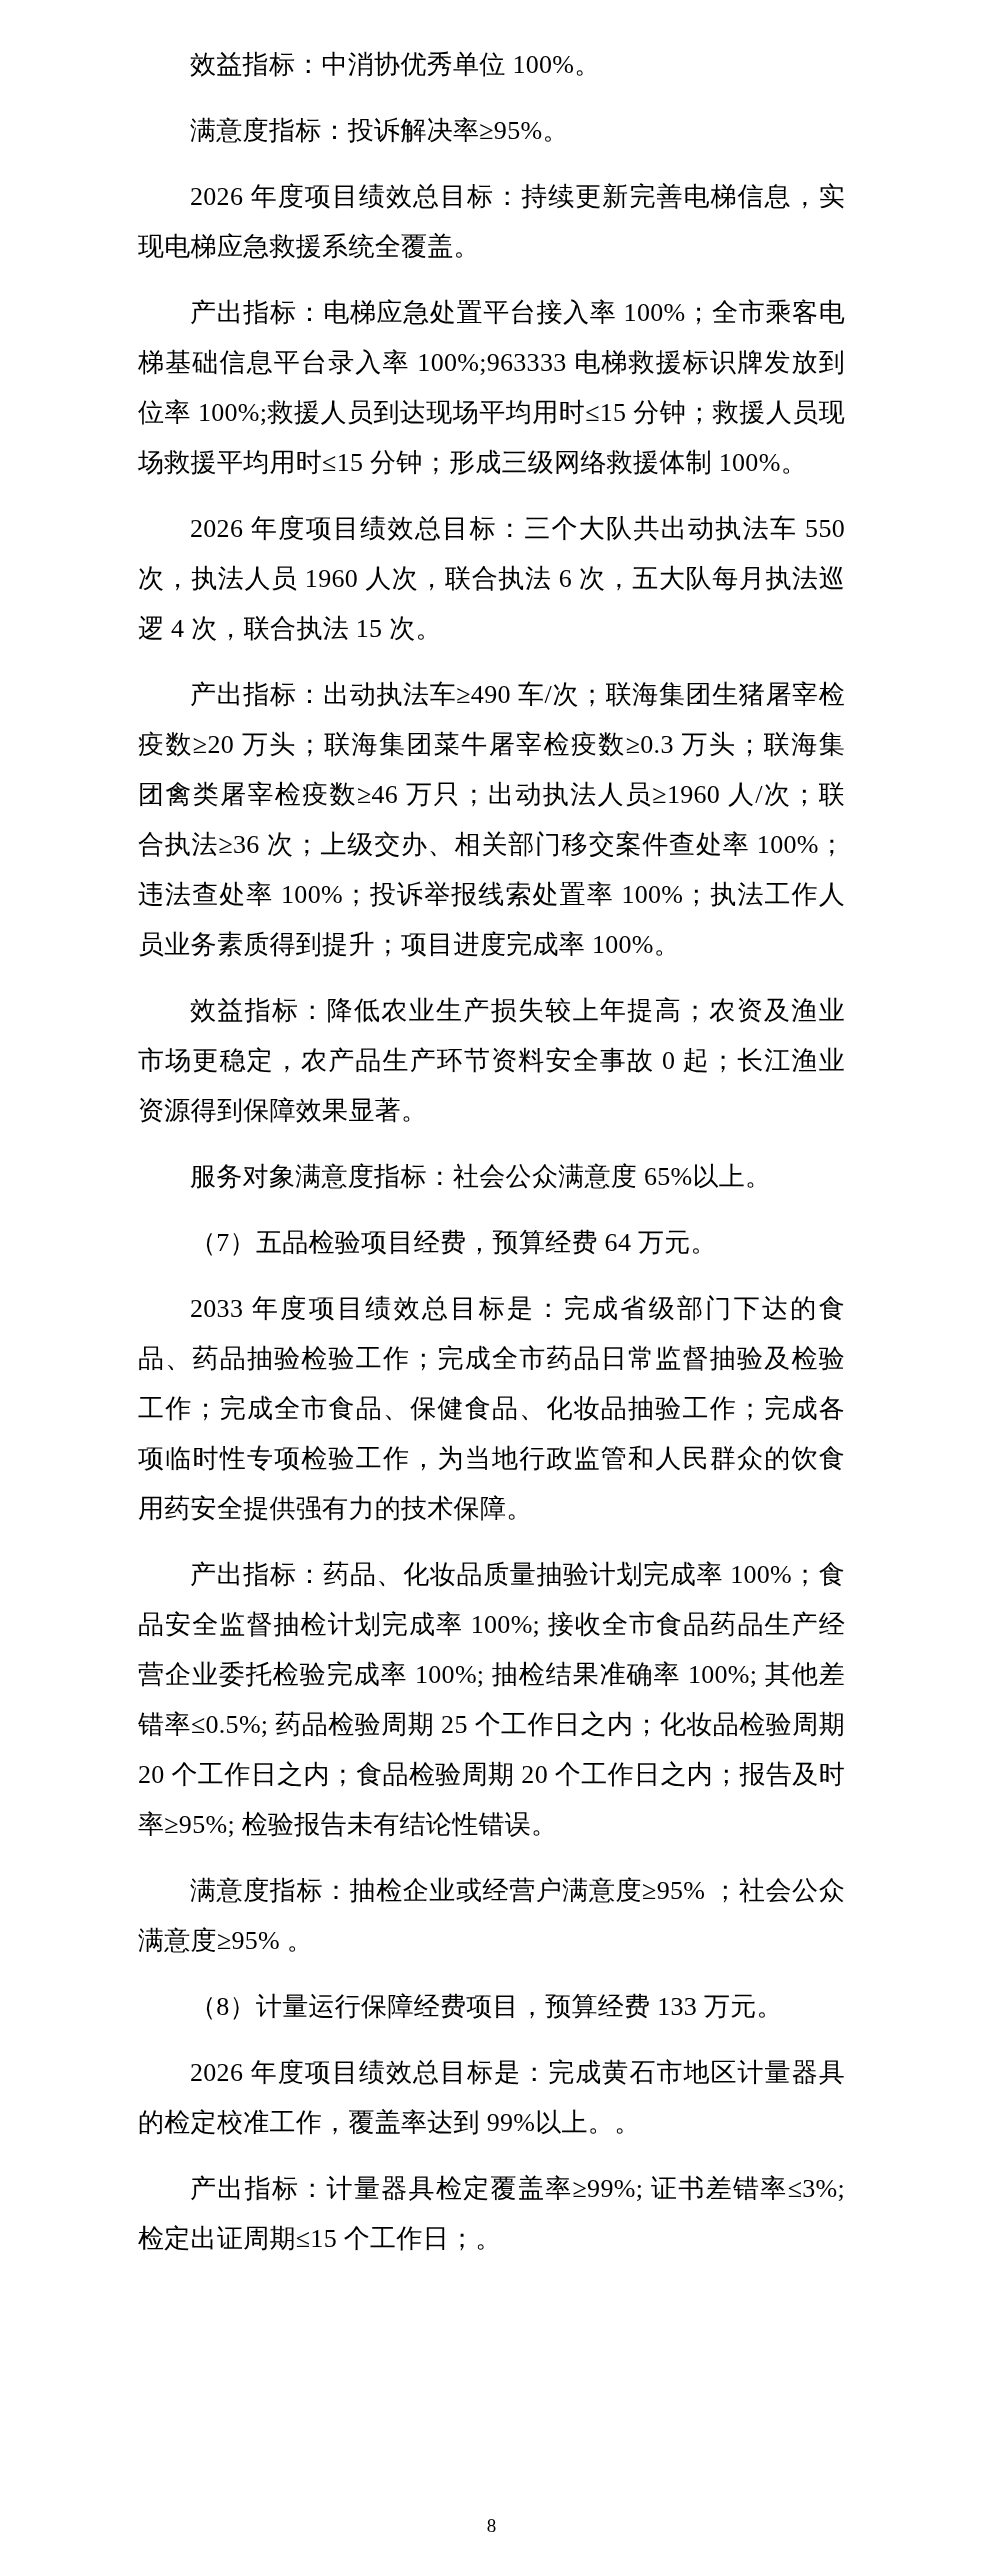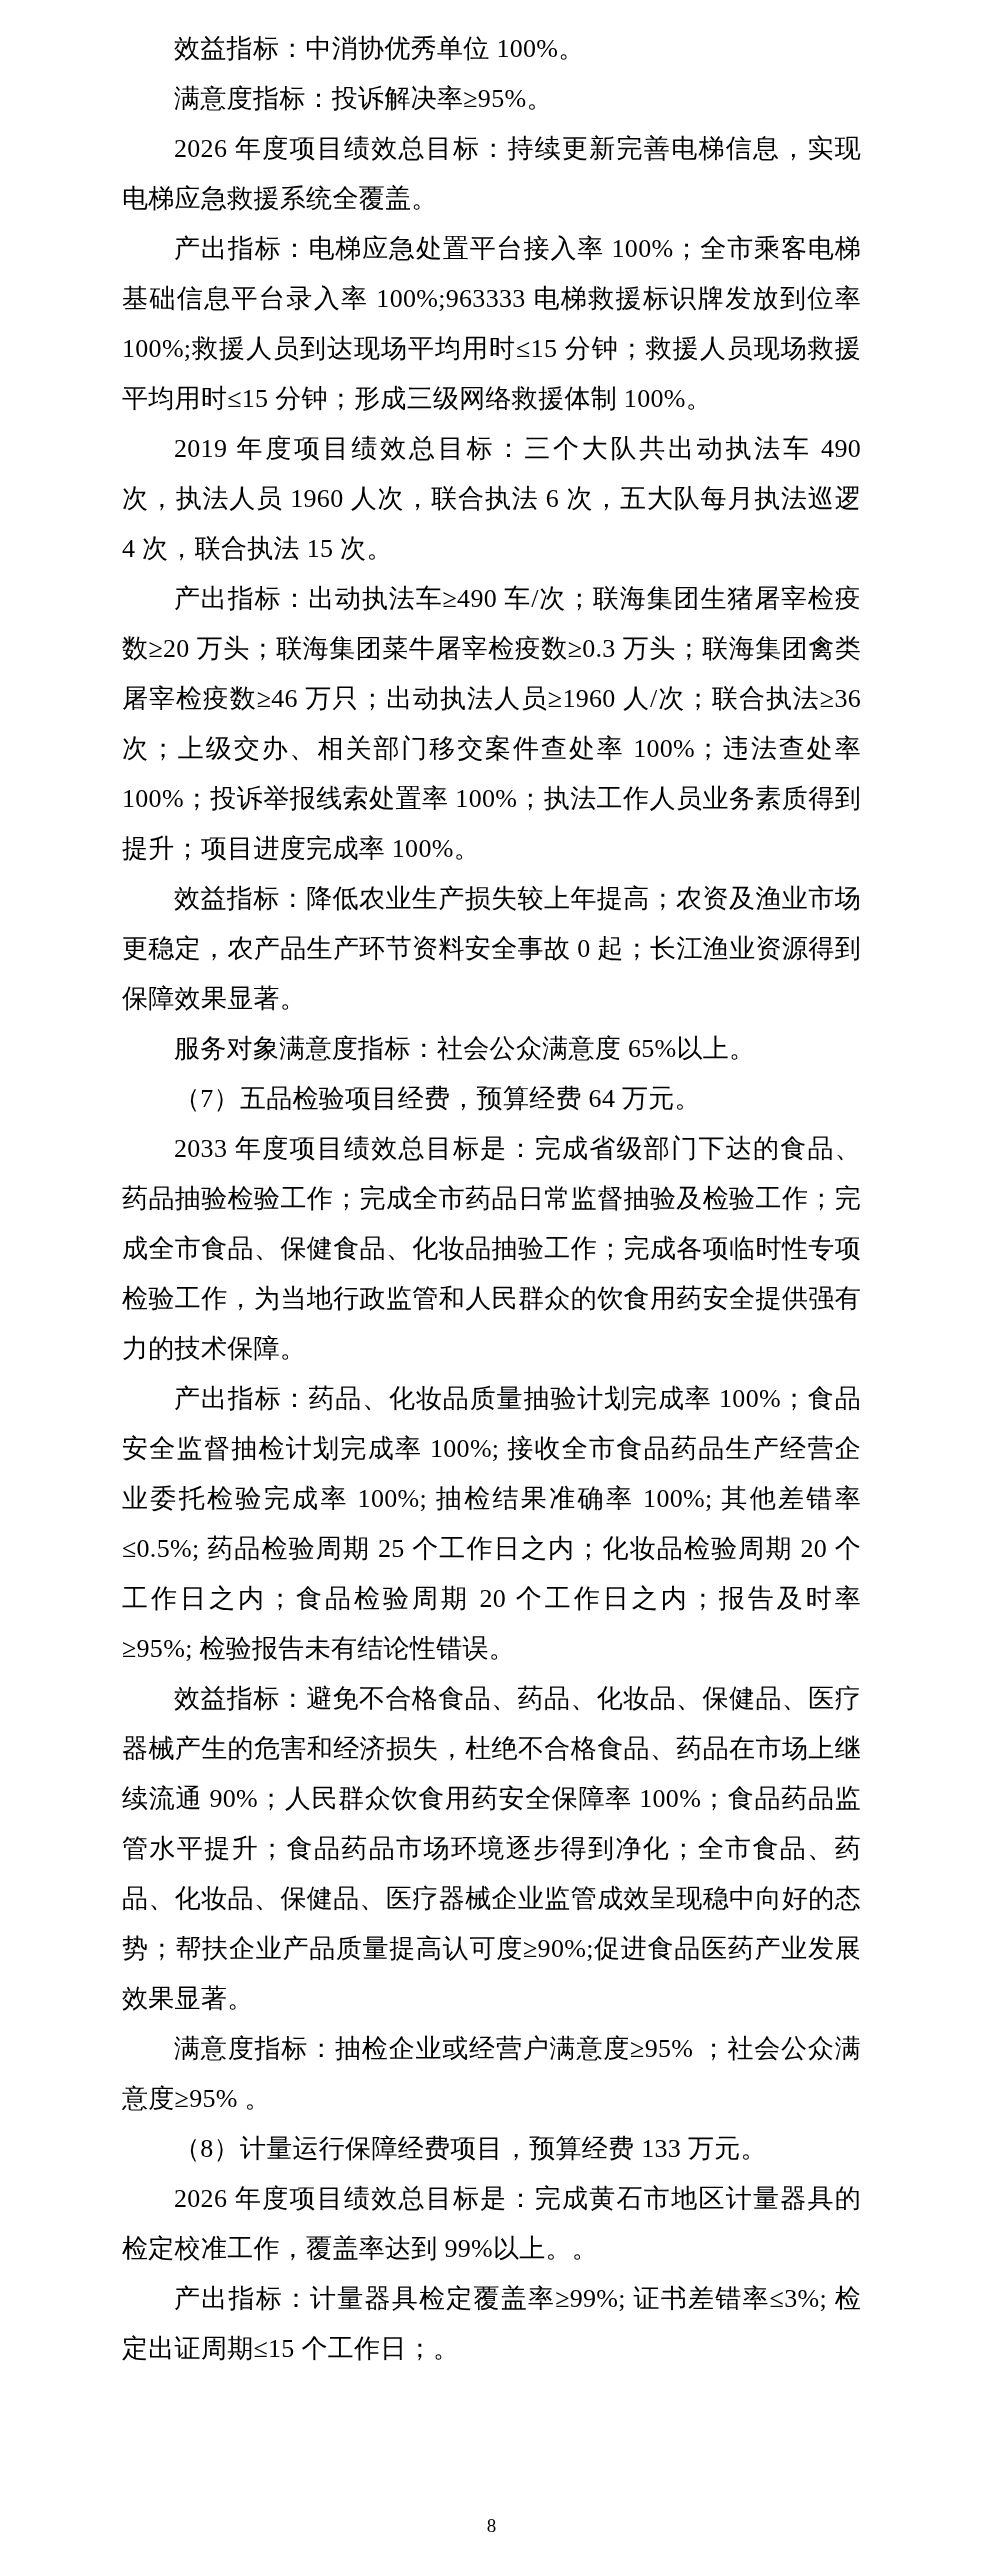--- a/index.html
+++ b/index.html
@@ -21,21 +21,21 @@
     left: 122px;
     top: 24px;
     width: 739px;
     font-size: 26px;
     line-height: 50px;
     text-align: justify;
     text-justify: inter-ideograph;
     letter-spacing: 0.3px;
   }
   .para {
-    margin: 0;
+    margin: 16px;
     padding: 0;
     text-indent: 2em;
   }
   .page-number {
     position: absolute;
     left: 0;
     right: 0;
     top: 2512px;
     text-align: center;
     font-size: 19px;
@@ -45,28 +45,27 @@
 </style>
 </head>
 <body>
 
 <div class="doc-page">
   <div class="doc-content">
     <p class="para">效益指标：中消协优秀单位 100%。</p>
     <p class="para">满意度指标：投诉解决率≥95%。</p>
     <p class="para">2026 年度项目绩效总目标：持续更新完善电梯信息，实现电梯应急救援系统全覆盖。</p>
     <p class="para">产出指标：电梯应急处置平台接入率 100%；全市乘客电梯基础信息平台录入率 100%;963333 电梯救援标识牌发放到位率 100%;救援人员到达现场平均用时≤15 分钟；救援人员现场救援平均用时≤15 分钟；形成三级网络救援体制 100%。</p>
-    <p class="para">2019 年度项目绩效总目标：三个大队共出动执法车 490 次，执法人员 1960 人次，联合执法 6 次，五大队每月执法巡逻 4 次，联合执法 15 次。</p>
+    <p class="para">2026 年度项目绩效总目标：三个大队共出动执法车 550 次，执法人员 1960 人次，联合执法 6 次，五大队每月执法巡逻 4 次，联合执法 15 次。</p>
     <p class="para">产出指标：出动执法车≥490 车/次；联海集团生猪屠宰检疫数≥20 万头；联海集团菜牛屠宰检疫数≥0.3 万头；联海集团禽类屠宰检疫数≥46 万只；出动执法人员≥1960 人/次；联合执法≥36 次；上级交办、相关部门移交案件查处率 100%；违法查处率 100%；投诉举报线索处置率 100%；执法工作人员业务素质得到提升；项目进度完成率 100%。</p>
     <p class="para">效益指标：降低农业生产损失较上年提高；农资及渔业市场更稳定，农产品生产环节资料安全事故 0 起；长江渔业资源得到保障效果显著。</p>
     <p class="para">服务对象满意度指标：社会公众满意度 65%以上。</p>
     <p class="para">（7）五品检验项目经费，预算经费 64 万元。</p>
     <p class="para">2033 年度项目绩效总目标是：完成省级部门下达的食品、药品抽验检验工作；完成全市药品日常监督抽验及检验工作；完成全市食品、保健食品、化妆品抽验工作；完成各项临时性专项检验工作，为当地行政监管和人民群众的饮食用药安全提供强有力的技术保障。</p>
     <p class="para">产出指标：药品、化妆品质量抽验计划完成率 100%；食品安全监督抽检计划完成率 100%; 接收全市食品药品生产经营企业委托检验完成率 100%; 抽检结果准确率 100%; 其他差错率≤0.5%; 药品检验周期 25 个工作日之内；化妆品检验周期 20 个工作日之内；食品检验周期 20 个工作日之内；报告及时率≥95%; 检验报告未有结论性错误。</p>
-    <p class="para">效益指标：避免不合格食品、药品、化妆品、保健品、医疗器械产生的危害和经济损失，杜绝不合格食品、药品在市场上继续流通 90%；人民群众饮食用药安全保障率 100%；食品药品监管水平提升；食品药品市场环境逐步得到净化；全市食品、药品、化妆品、保健品、医疗器械企业监管成效呈现稳中向好的态势；帮扶企业产品质量提高认可度≥90%;促进食品医药产业发展效果显著。</p>
     <p class="para">满意度指标：抽检企业或经营户满意度≥95% ；社会公众满意度≥95% 。</p>
     <p class="para">（8）计量运行保障经费项目，预算经费 133 万元。</p>
     <p class="para">2026 年度项目绩效总目标是：完成黄石市地区计量器具的检定校准工作，覆盖率达到 99%以上。。</p>
     <p class="para">产出指标：计量器具检定覆盖率≥99%; 证书差错率≤3%; 检定出证周期≤15 个工作日；。</p>
   </div>
   <div class="page-number">8</div>
 </div>
 
 
 </body></html>

